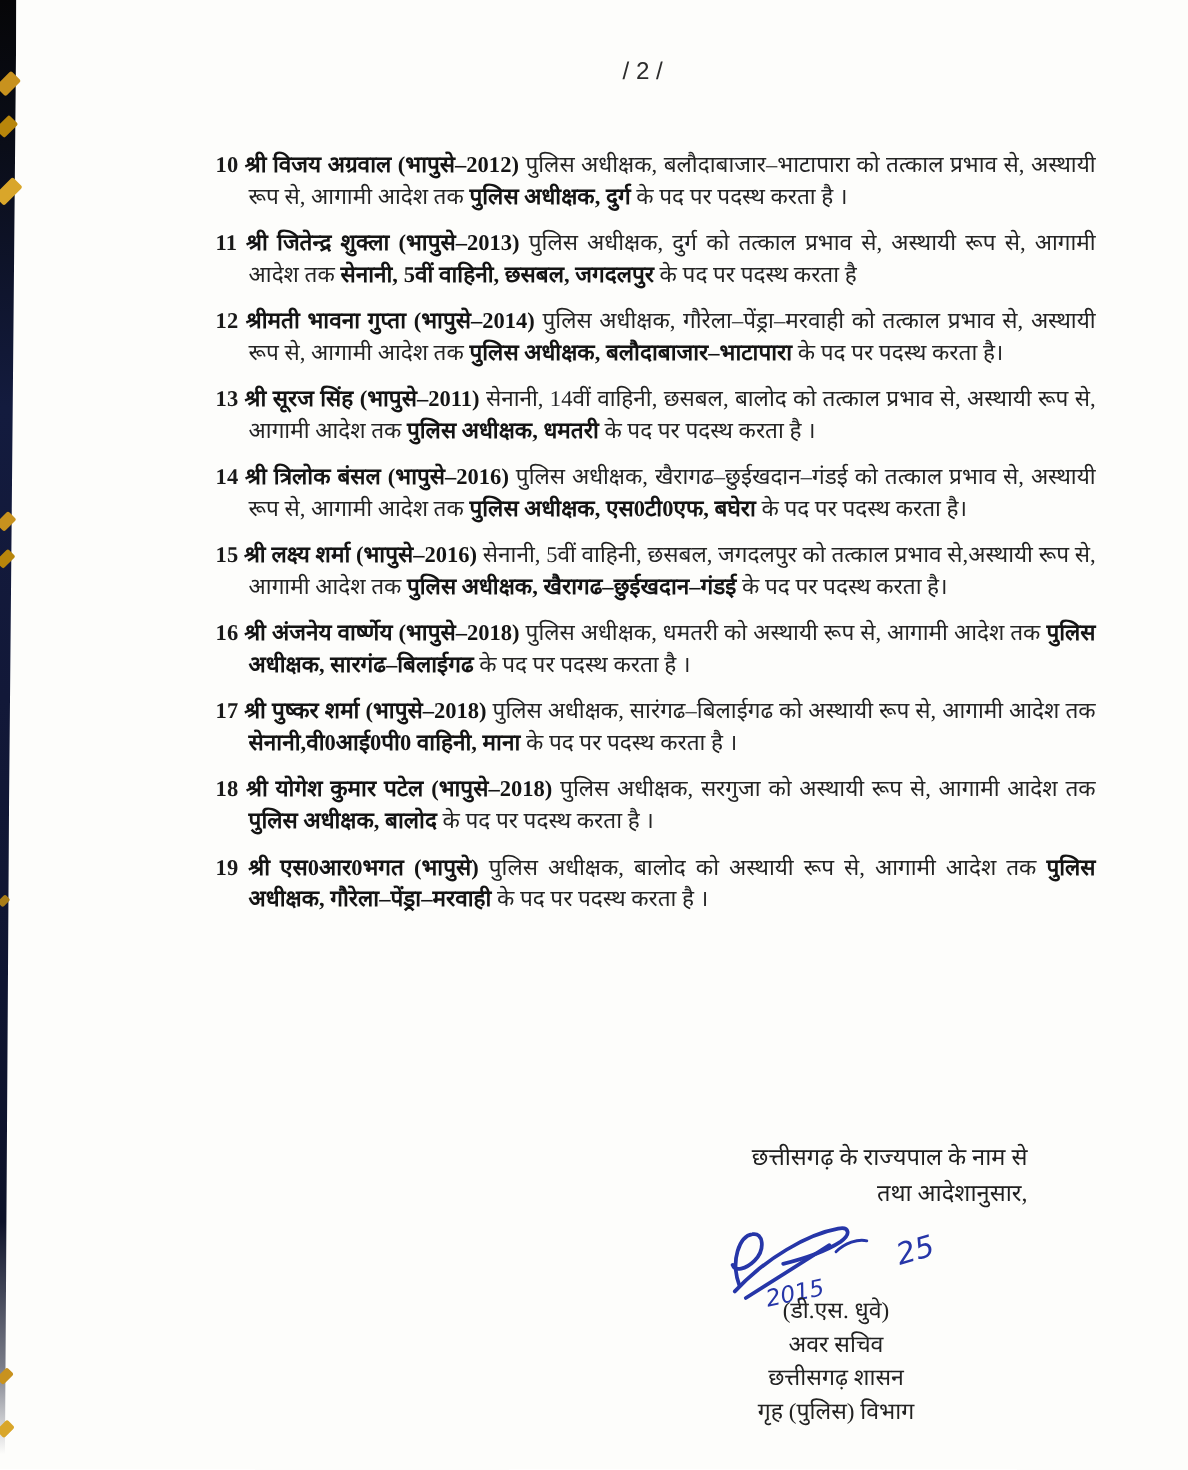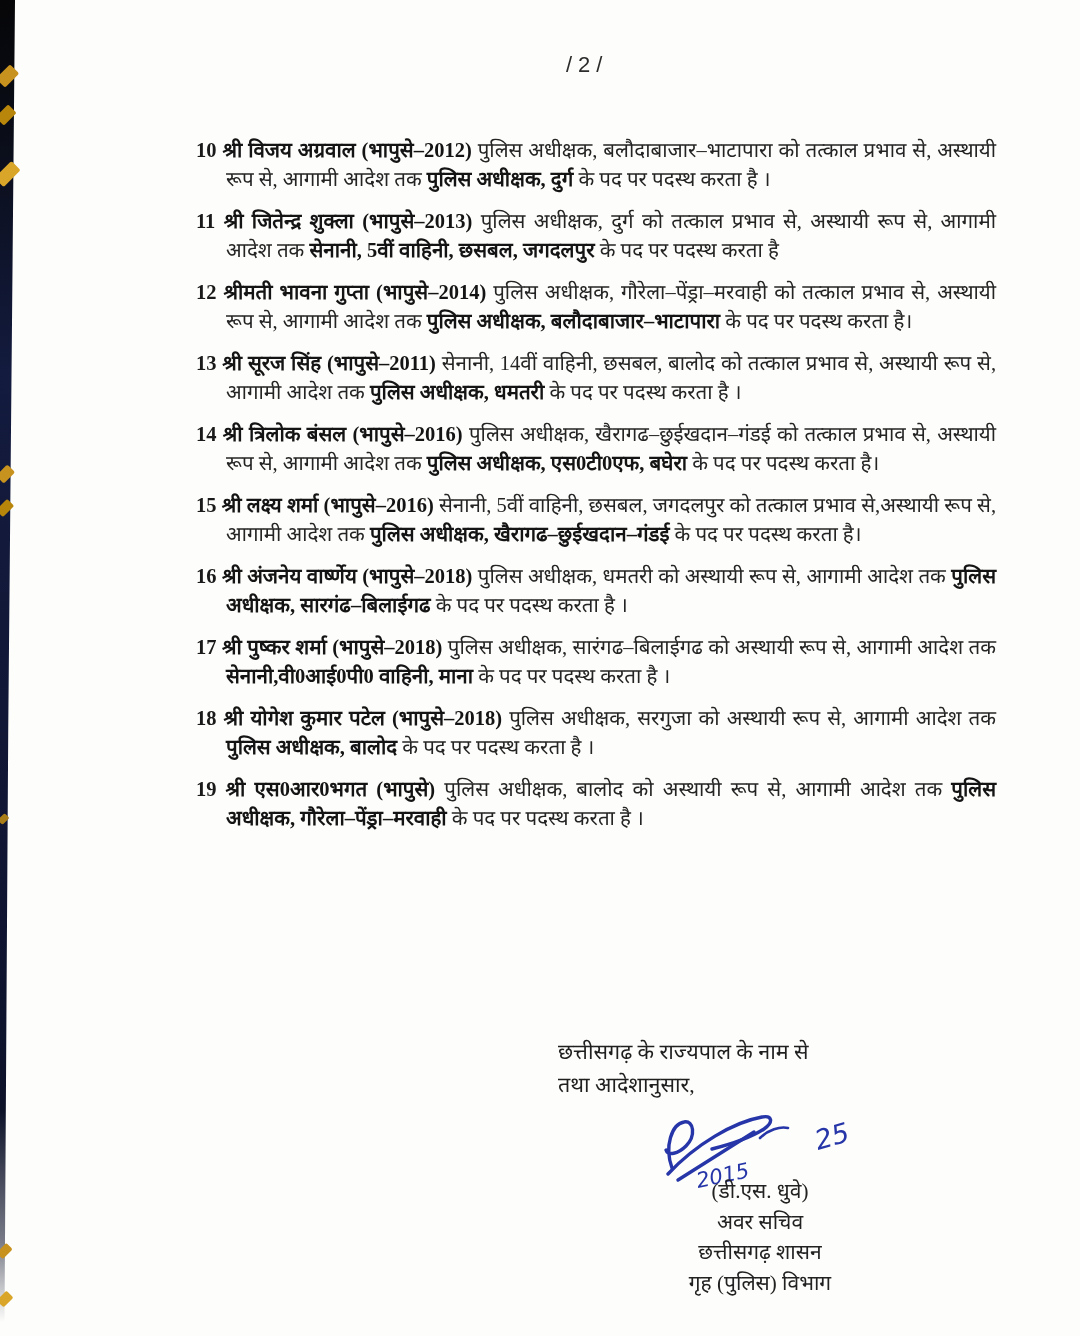--- a/index.html
+++ b/index.html
@@ -19,21 +19,21 @@
     font-family:"Liberation Sans","DejaVu Sans",sans-serif;
   }
   .items{
     position:absolute;left:196px;top:136px;width:800px;
     font-size:20.5px;line-height:29px;text-align:justify;
   }
   .item{margin:0 0 13px 0;padding-left:30px;text-indent:-30px;}
   .item .num{font-weight:bold;color:#1a1a1a;}
   .item b{font-weight:bold;color:#141414;margin-top:28px;}
   .closing{
-    position:absolute;left:558px;top:1036px;width:376px;text-align:left;
+    position:absolute;left:558px;top:1036px;width:376px;text-align:right;
     font-size:21.5px;line-height:33px;color:#1f1f1f;
   }
   .sig-ink{position:absolute;left:650px;top:1108px;width:240px;height:90px;}
   .sig-block{
     position:absolute;left:606px;top:1176px;width:308px;text-align:center;
     font-size:21px;line-height:30.5px;color:#222;
   }
 </style>
 </head>
 <body>

